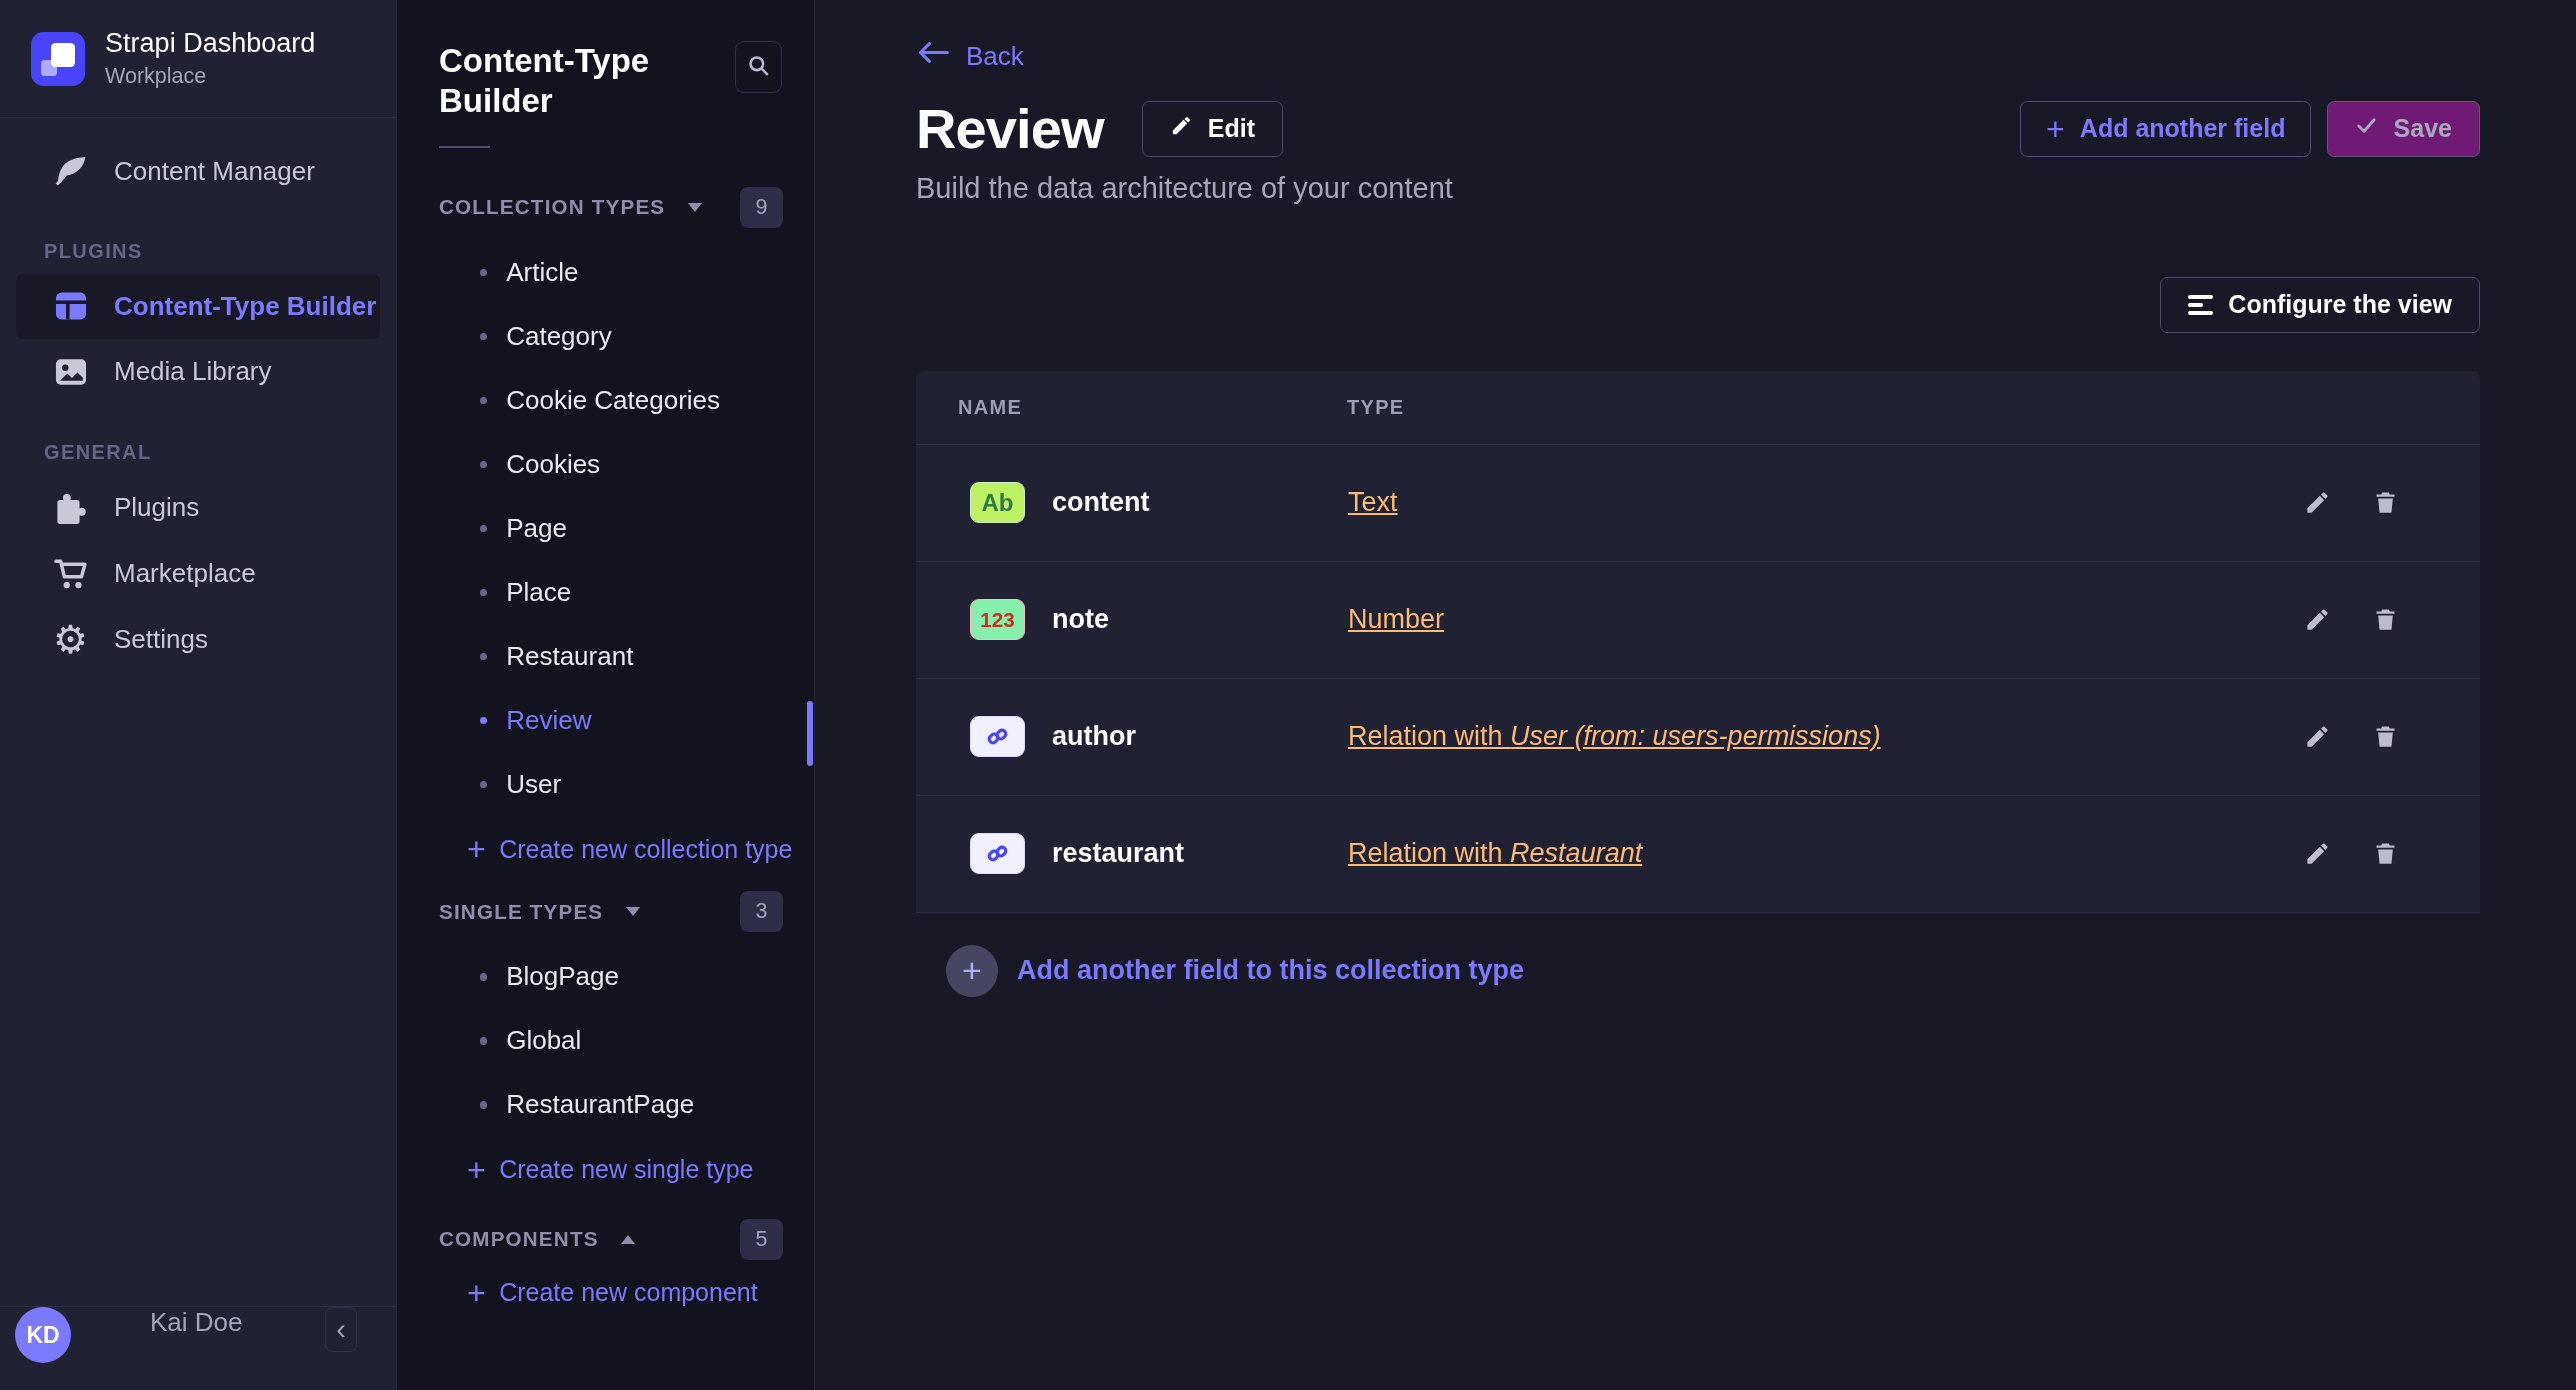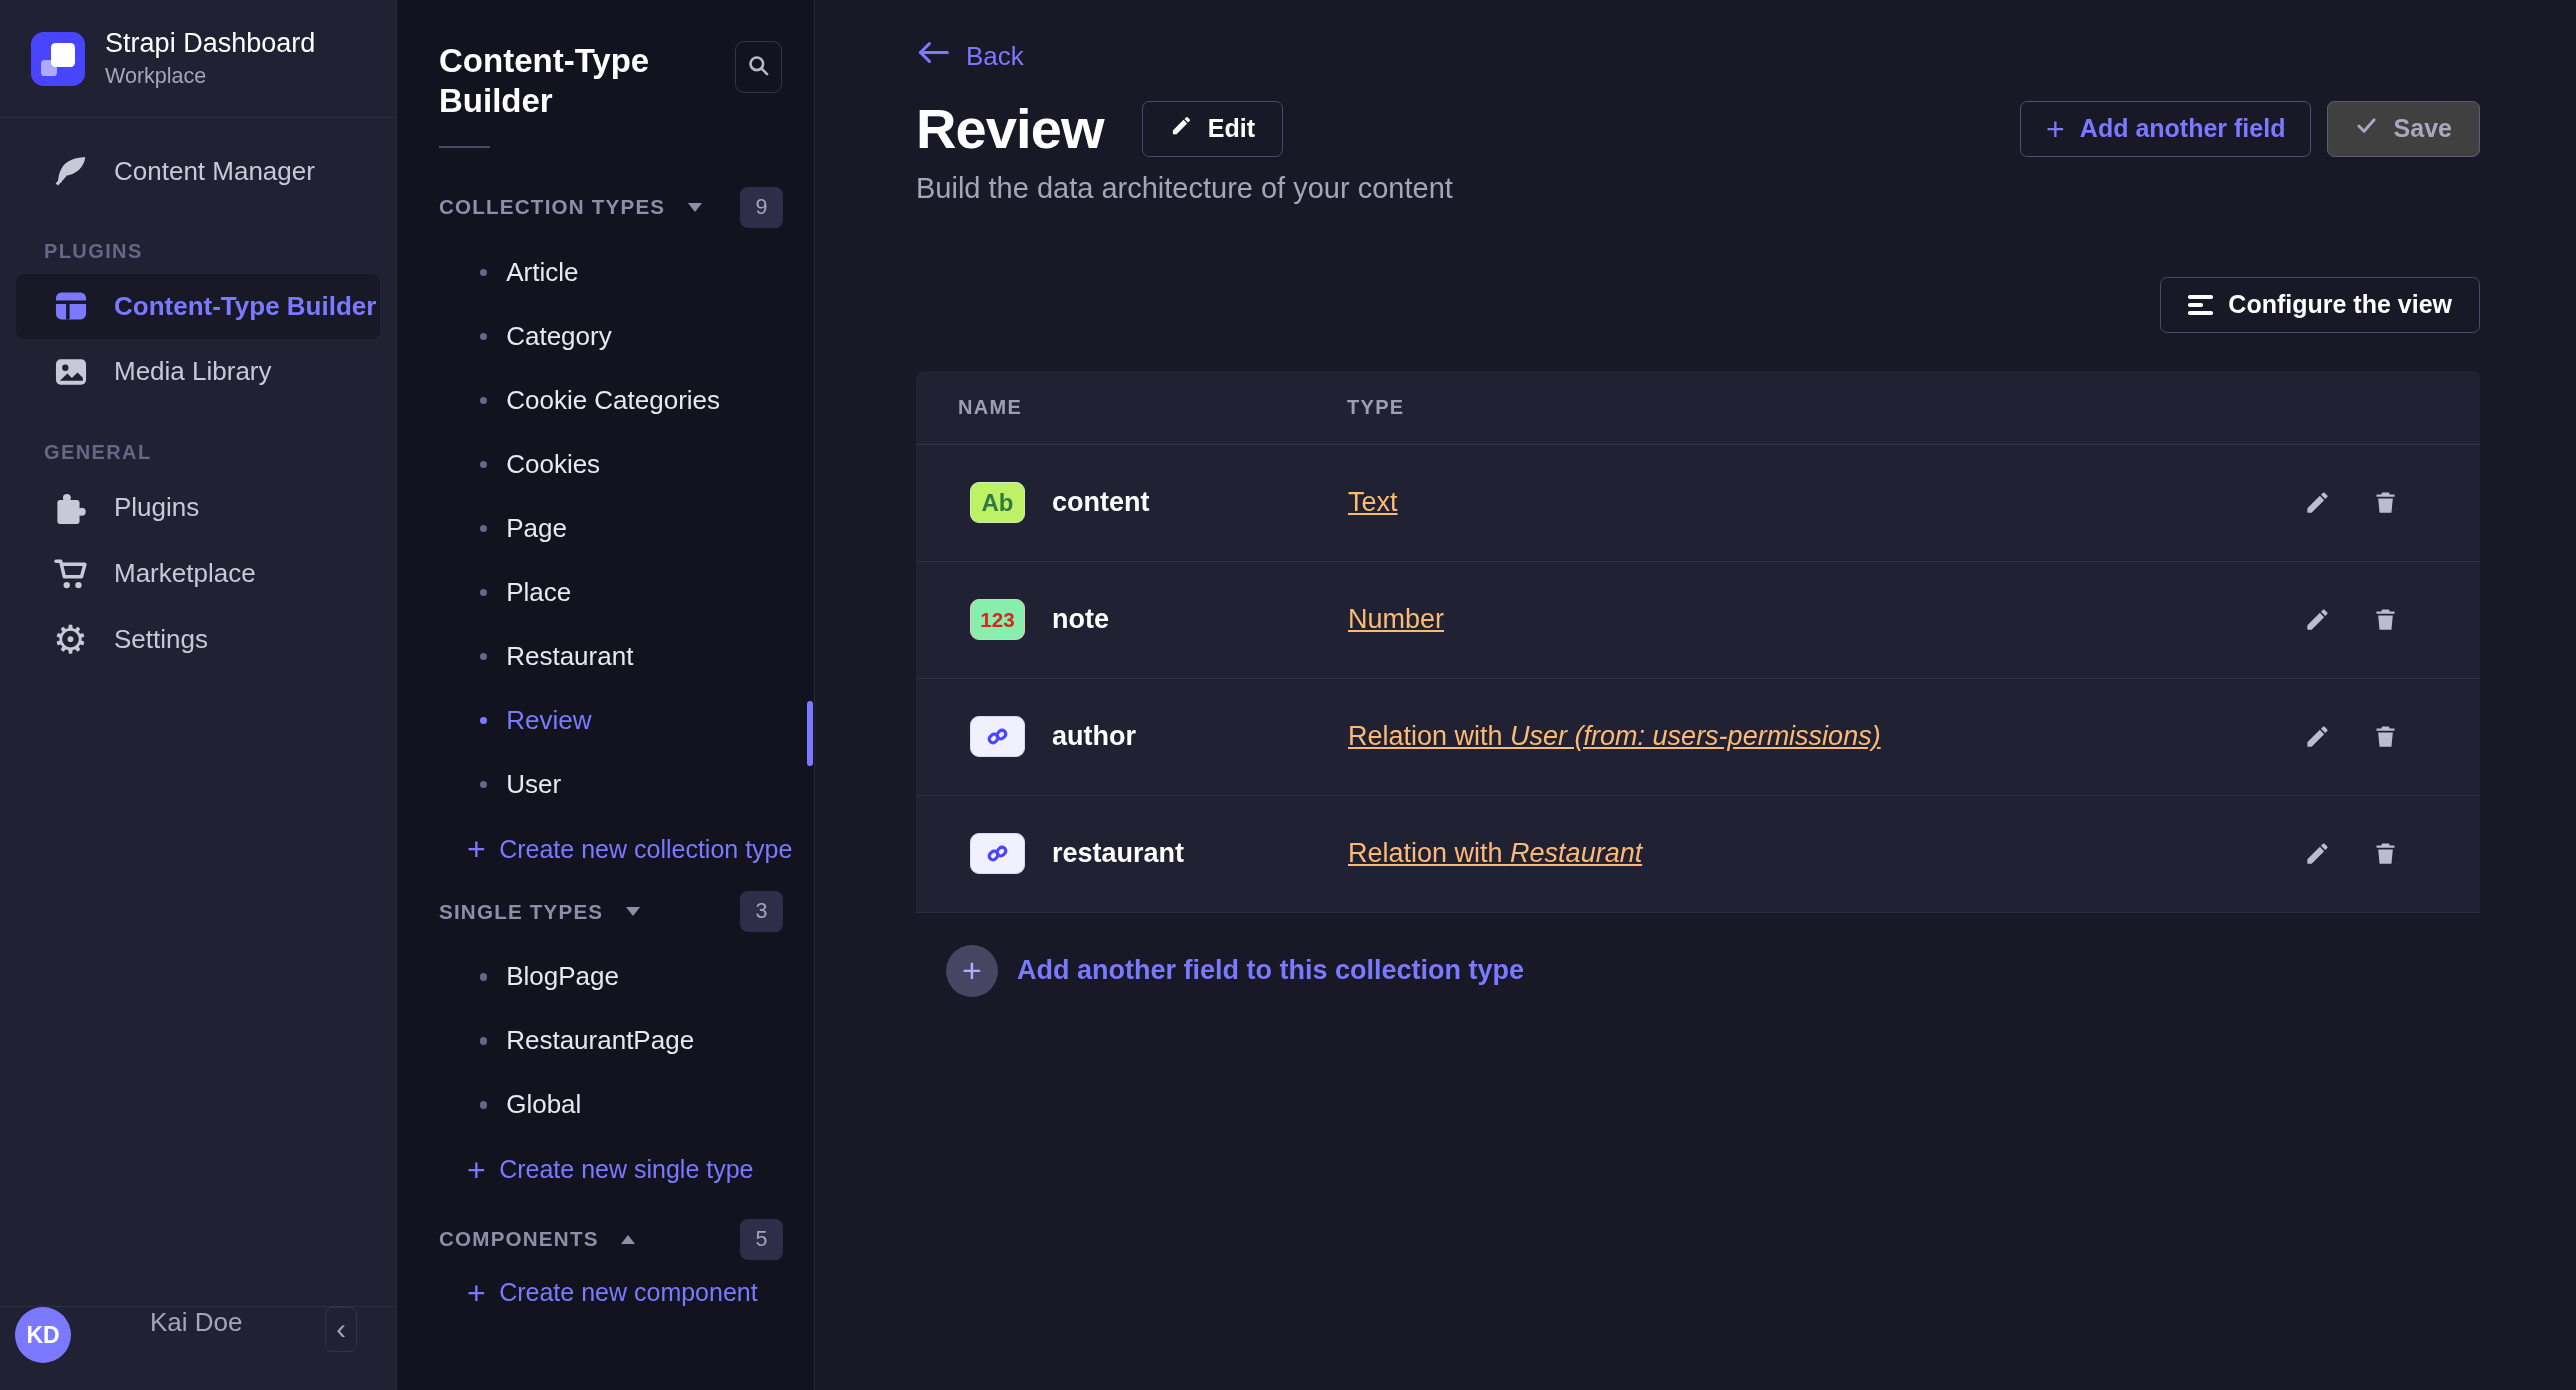--- a/index.html
+++ b/index.html
@@ -48,21 +48,21 @@
   .scroll-thumb { position:absolute; right:0.9px; top:701px; width:6.3px; height:65px; border-radius:3.6px; background:#7b79ff; }
 
   
   .main { flex:1; background:#181826; padding:39px 96px 0 101px; }
   .back-row { display:flex; align-items:center; gap:16px; font-size:26px; color:#7b79ff; cursor:pointer; width:max-content; }
   .title-row { display:flex; align-items:center; margin-top:23px; }
   .page-title { font-size:56px; font-weight:700; color:#ffffff; letter-spacing:-0.9px; }
   .btn { height:56px; border-radius:7.2px; display:flex; align-items:center; gap:15.2px; font-size:25px; font-weight:600; font-family:inherit; cursor:pointer; }
   .edit-btn { margin-left:38px; padding:0 27px; background:none; border:0.9px solid #4a4a6a; color:#ffffff; }
   .add-field-btn { padding:0 25px; background:none; border:0.9px solid #4f4f76; color:#7b79ff; }
-  .save-btn { margin-left:16px; padding:0 27px; background:#404040; border:0.9px solid #5c5c77; color:#a9a9bd; }
+  .save-btn { margin-left:16px; padding:0 27px; background:#701a75; border:0.9px solid #5c5c77; color:#a9a9bd; }
   .subtitle { margin-top:10.8px; font-size:29px; color:#a5a5ba; }
   .configure-row { display:flex; justify-content:flex-end; margin-top:72px; }
   .configure-btn { padding:0 27px; background:none; border:0.9px solid #4a4a6a; color:#ffffff; }
   .config-icon { display:flex; flex-direction:column; gap:4.5px; width:25px; }
   .config-icon i { height:3.6px; border-radius:1.8px; background:#ffffff; display:block; }
   .config-icon i:nth-child(2) { width:60%; }
 
   .card { margin-top:38px; background:#212134; border-radius:7.2px; }
   .thead { display:flex; align-items:center; height:74px; padding-left:42px; border-bottom:0.9px solid #32324d; font-size:20px; font-weight:700; letter-spacing:1.3px; color:#9d9db5; }
   .thead .col-name { width:389px; }
@@ -208,22 +208,22 @@
       <span>Create new collection type</span>
     </button>
 
     <div class="group-header" style="margin-top:9px">
       <span class="group-label">SINGLE TYPES</span>
       <span class="caret down"></span>
       <span class="count-badge">3</span>
     </div>
     <ul class="type-list">
       <li>BlogPage</li>
+      <li>Global</li>
       <li>RestaurantPage</li>
-      <li>Global</li>
     </ul>
     <button class="create-link">
       <span class="plus-glyph">+</span>
       <span>Create new single type</span>
     </button>
 
     <div class="group-header" style="margin-top:16px">
       <span class="group-label">COMPONENTS</span>
       <span class="caret up"></span>
       <span class="count-badge">5</span>

